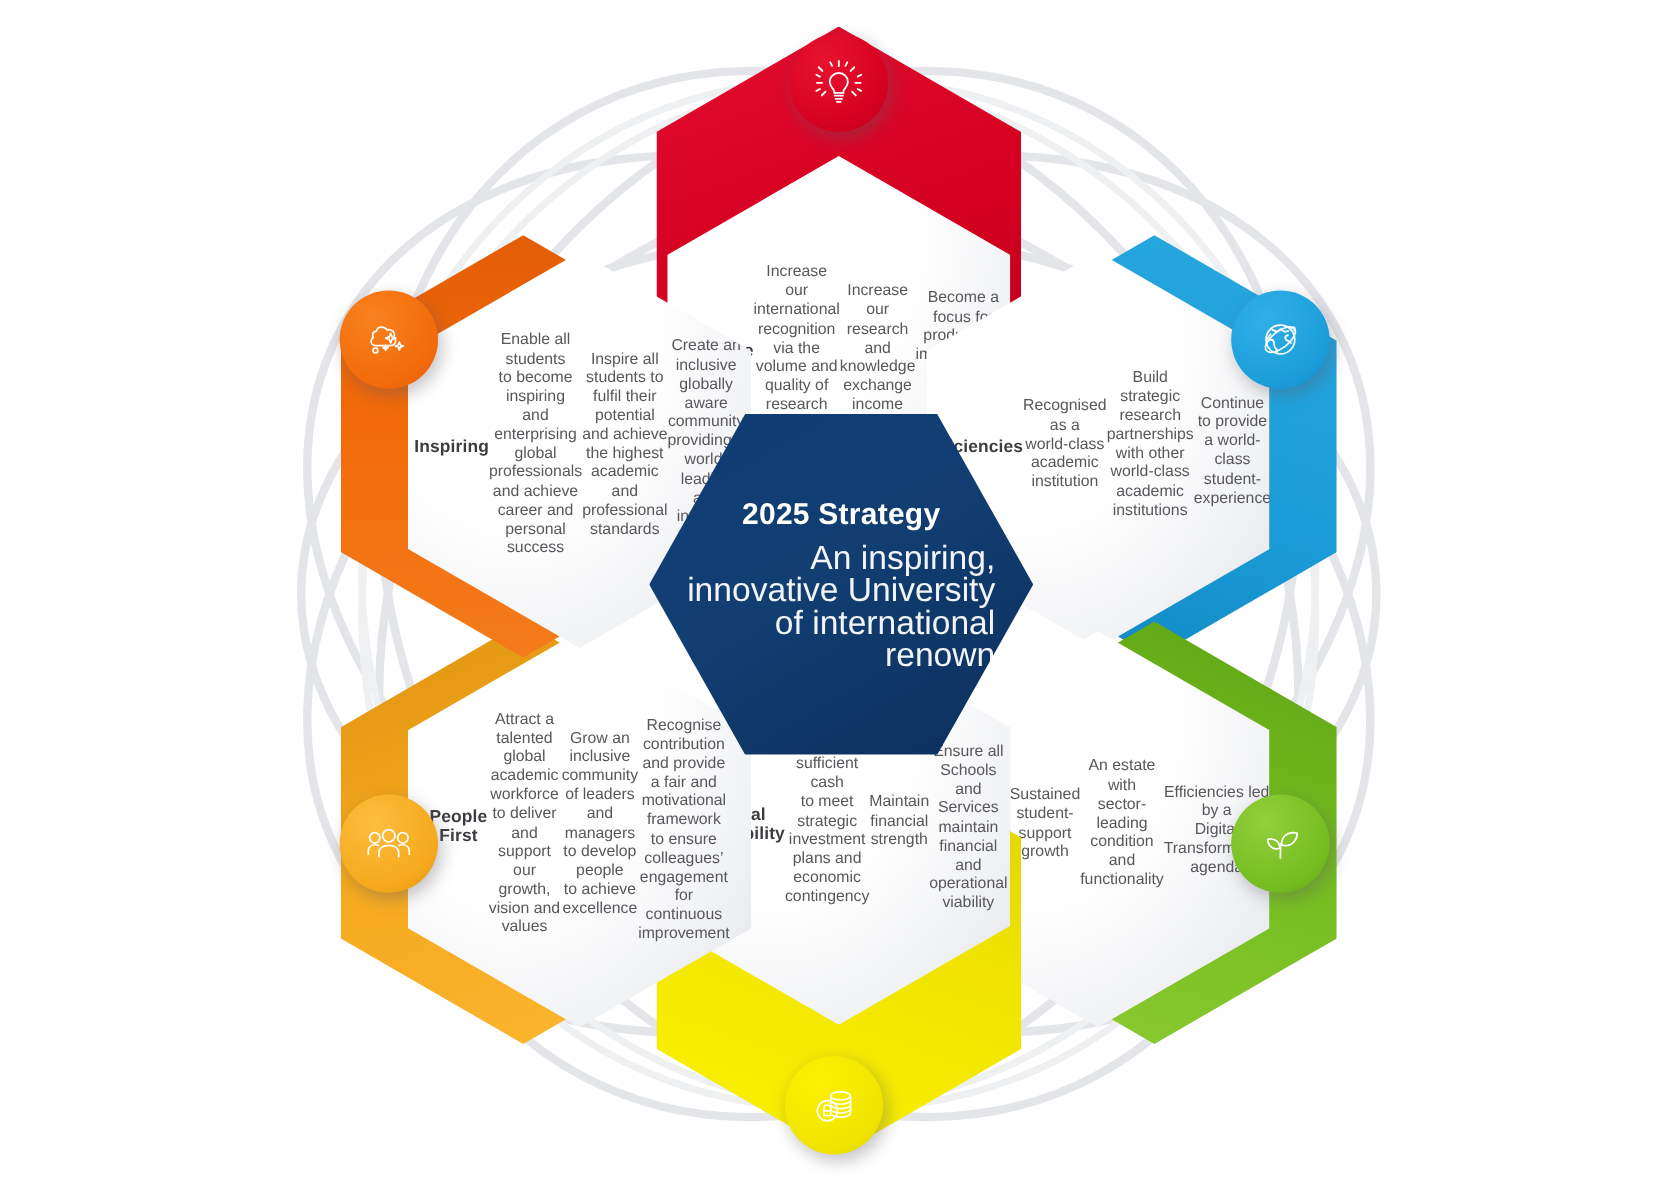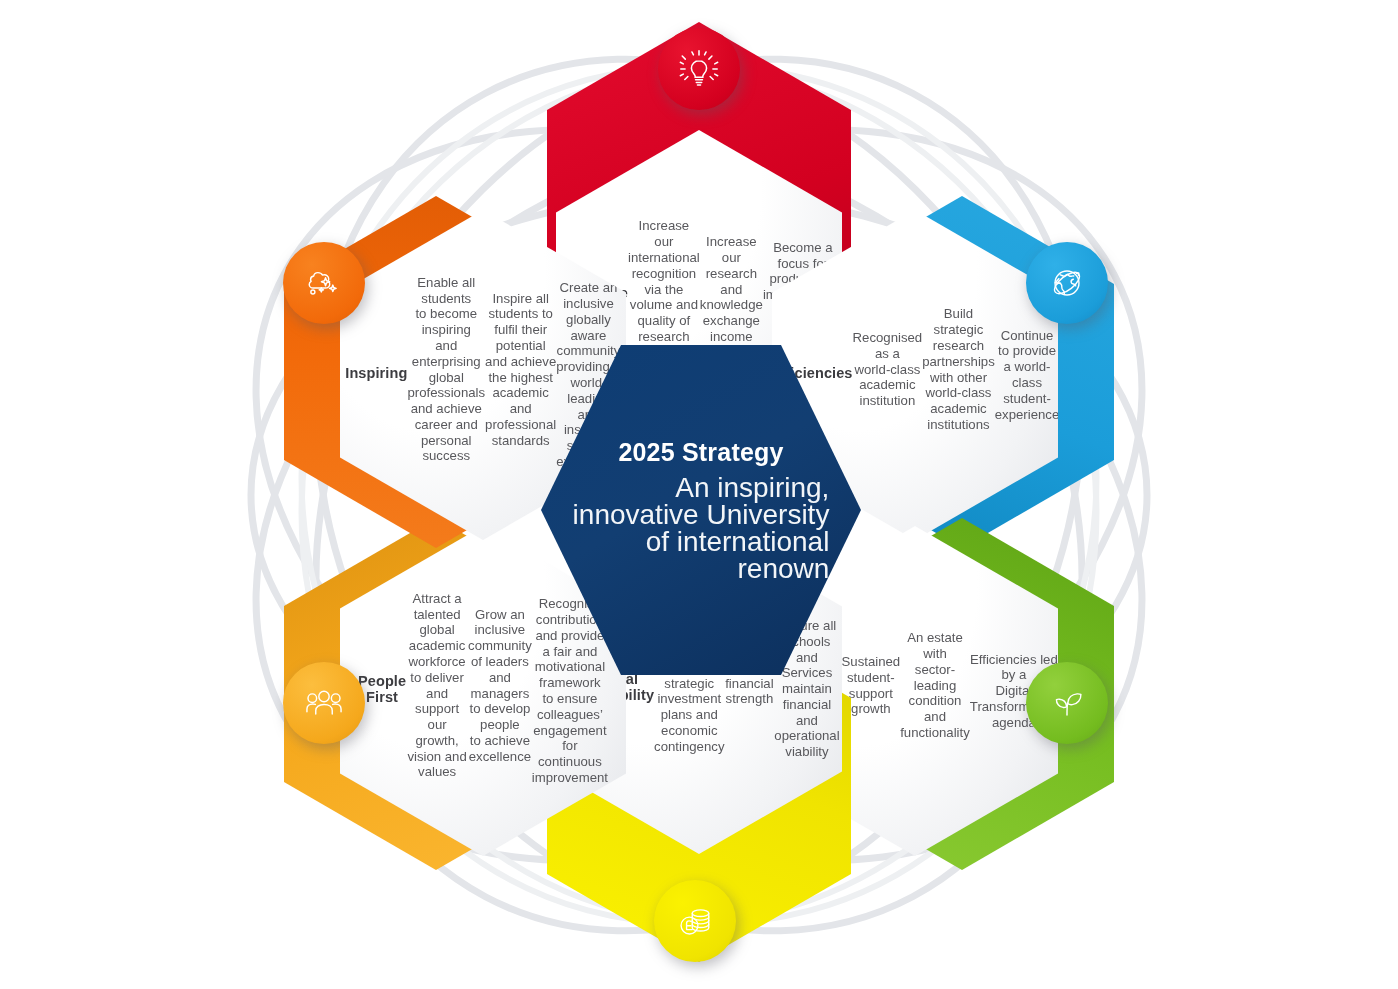--- a/index.html
+++ b/index.html
@@ -84,21 +84,21 @@
     align-items: center;
     justify-content: center;
     filter: drop-shadow(3px 5px 7px rgba(90,90,100,0.38));
   }
   .badge svg { display: block; }
 
   
   #center-hex {
     position: absolute;
     left: 541px; top: 345px;
-    width: 320px; height: 330px;
+    width: 320px; height: 284px;
     clip-path: polygon(25% 0%, 75% 0%, 100% 50%, 75% 100%, 25% 100%, 0% 50%);
     background: linear-gradient(150deg, #0e3d74 0%, #123e72 45%, #0c2f5c 100%);
     display: flex;
     flex-direction: column;
     align-items: center;
     justify-content: center;
     filter: drop-shadow(5px 7px 11px rgba(90,95,110,0.45));
   }
   #center-title {
     color: #ffffff;

